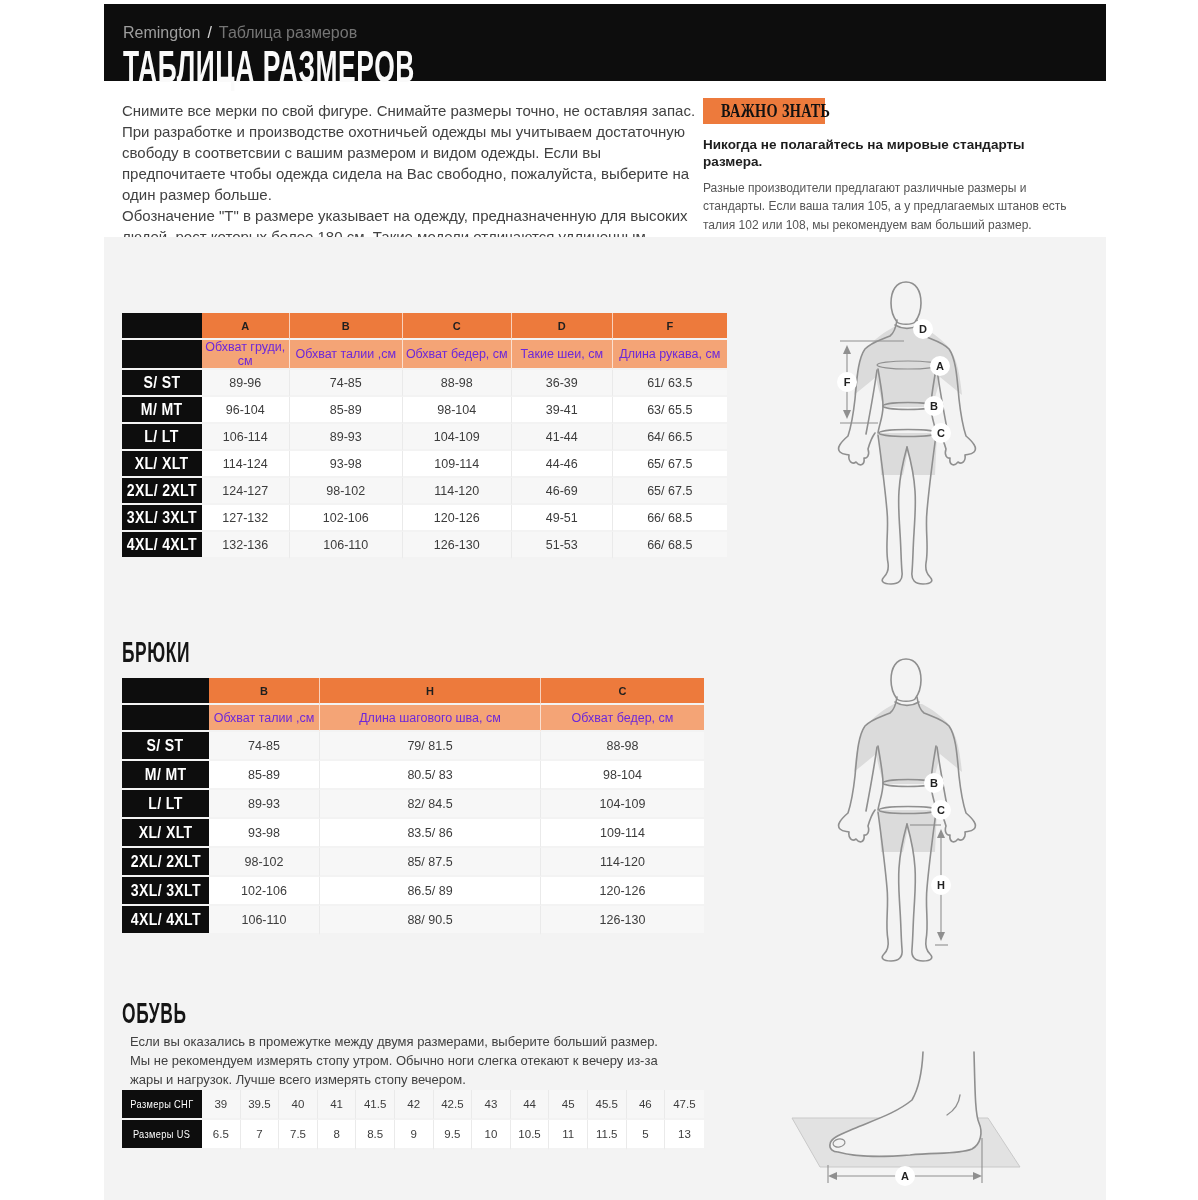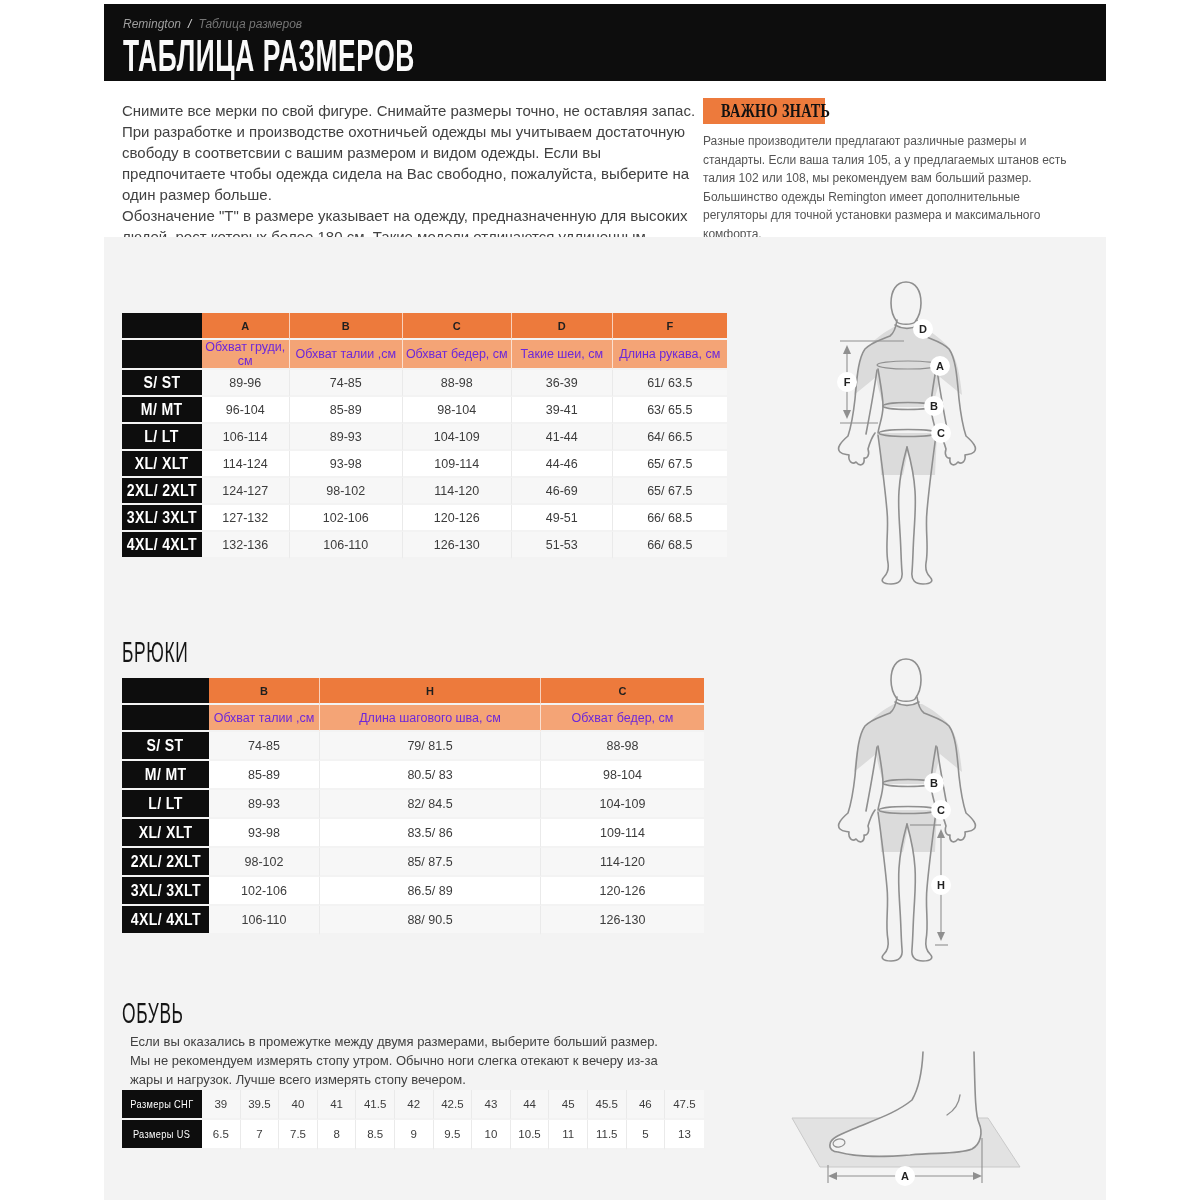--- a/index.html
+++ b/index.html
@@ -7,36 +7,36 @@
   }
   *{box-sizing:border-box;margin:0;padding:0;}
   html,body{background:#fff;}
   body{
     width:1198px;height:1200px;position:relative;overflow:hidden;
     font-family:"Liberation Sans","DejaVu Sans",sans-serif;color:#414141;
   }
   .cond{display:inline-block;transform:scaleX(.62);transform-origin:0 50%;white-space:nowrap;}
   
   .hero{position:absolute;left:104px;top:4px;width:1002px;height:77px;background:var(--black);}
-  .crumbs{padding:13px 0 0 19px;font-size:12px;color:#9E9E9E;font-style:italic;}
+  .crumbs{padding:20px 0 0 19px;font-size:16px;color:#9E9E9E;}
   .crumbs .sep{color:#D8D8D8;margin:0 7px;}
   .crumbs .cur{color:#757575;}
   .crumbs a{color:#9E9E9E;text-decoration:none;}
   .hero-title{margin:3px 0 0 19px;font-size:44px;font-weight:700;letter-spacing:1px;color:#FAFAFA;line-height:1.0;}
   .hero-title .cond{transform:scaleX(.6);}
   
   .intro-left{position:absolute;left:122px;top:100px;width:576px;font-size:15px;line-height:21px;color:#414141;}
   .intro-right{position:absolute;left:703px;top:98px;width:384px;}
   .imp-box{width:122px;height:26px;background:var(--accent);padding-left:18px;line-height:26px;font-family:Liberation Serif, serif;}
   .imp-box .cond{transform:scaleX(.75);font-size:19px;font-weight:800;color:#111;letter-spacing:.5px;}
   .imp-sub{margin-top:13px;font-size:13.5px;font-weight:700;color:#1d1d1d;line-height:1.25;}
   .imp-body{margin-top:8px;font-size:12px;line-height:1.55;color:#555;}
   
   .panel{position:absolute;left:104px;top:237px;width:1002px;height:963px;background:var(--panel);overflow:hidden;}
-  .sec-title{position:absolute;left:18px;font-size:29px;font-weight:400;color:#151515;letter-spacing:1px;}
+  .sec-title{position:absolute;left:18px;font-size:29px;font-weight:700;color:#151515;letter-spacing:1px;}
   .sec-title .cond{transform:scaleX(.6);}
   .note{position:absolute;left:26px;width:548px;font-size:13px;line-height:19px;color:#414141;}
   
   .twrap{position:absolute;left:18px;}
   table.sz{border-collapse:separate;border-spacing:0;table-layout:fixed;}
   .sz th,.sz td{border-bottom:2px solid var(--panel);text-align:center;vertical-align:middle;overflow:hidden;}
   .sz th.corner,.sz th.rowlabel{background:var(--black);}
   .sz th.letter{background:var(--accent);font-size:11px;font-weight:700;color:#1f1f1f;height:27px;border-right:1px solid rgba(255,255,255,.65);}
   .sz th.measure{background:var(--accent-light);font-size:12.5px;font-weight:400;color:#6d28d9;height:27px;border-right:1px solid rgba(255,255,255,.65);}
   .sz th.letter:last-child,.sz th.measure:last-child{border-right:none;}
@@ -83,20 +83,21 @@
   </div>
   <div class="hero-title"><span class="cond">ТАБЛИЦА РАЗМЕРОВ</span></div>
 </div>
 
 <div class="intro-left">
   <p>Снимите все мерки по свой фигуре. Снимайте размеры точно, не оставляя запас. При разработке и производстве охотничьей одежды мы учитываем достаточную свободу в соответсвии с вашим размером и видом одежды. Если вы предпочитаете чтобы одежда сидела на Вас свободно, пожалуйста, выберите на один размер больше.</p>
   <p>Обозначение "Т" в размере указывает на одежду, предназначенную для высоких людей, рост которых более 180 см. Такие модели отличаются удлиненным рукавом и длинной брюк на 2, 5 см.</p>
 </div>
 <div class="intro-right">
   <div class="imp-box"><span class="cond">ВАЖНО ЗНАТЬ</span></div>
+  <div class="imp-sub">Никогда не полагайтесь на мировые стандарты размера.</div>
   <div class="imp-body">Разные производители предлагают различные размеры и стандарты. Если ваша талия 105, а у предлагаемых штанов есть талия 102 или 108, мы рекомендуем вам больший размер. Большинство одежды Remington имеет дополнительные регуляторы для точной установки размера и максимального комфорта.</div>
 </div>
 
 <div class="panel">
 
   <div class="sec-title" style="top:270px"><span class="cond">КУРТКИ</span></div>
   <div class="twrap" style="top:76px">
       <table class="sz t-jackets">
         <colgroup>
           <col style="width: 57px;">

